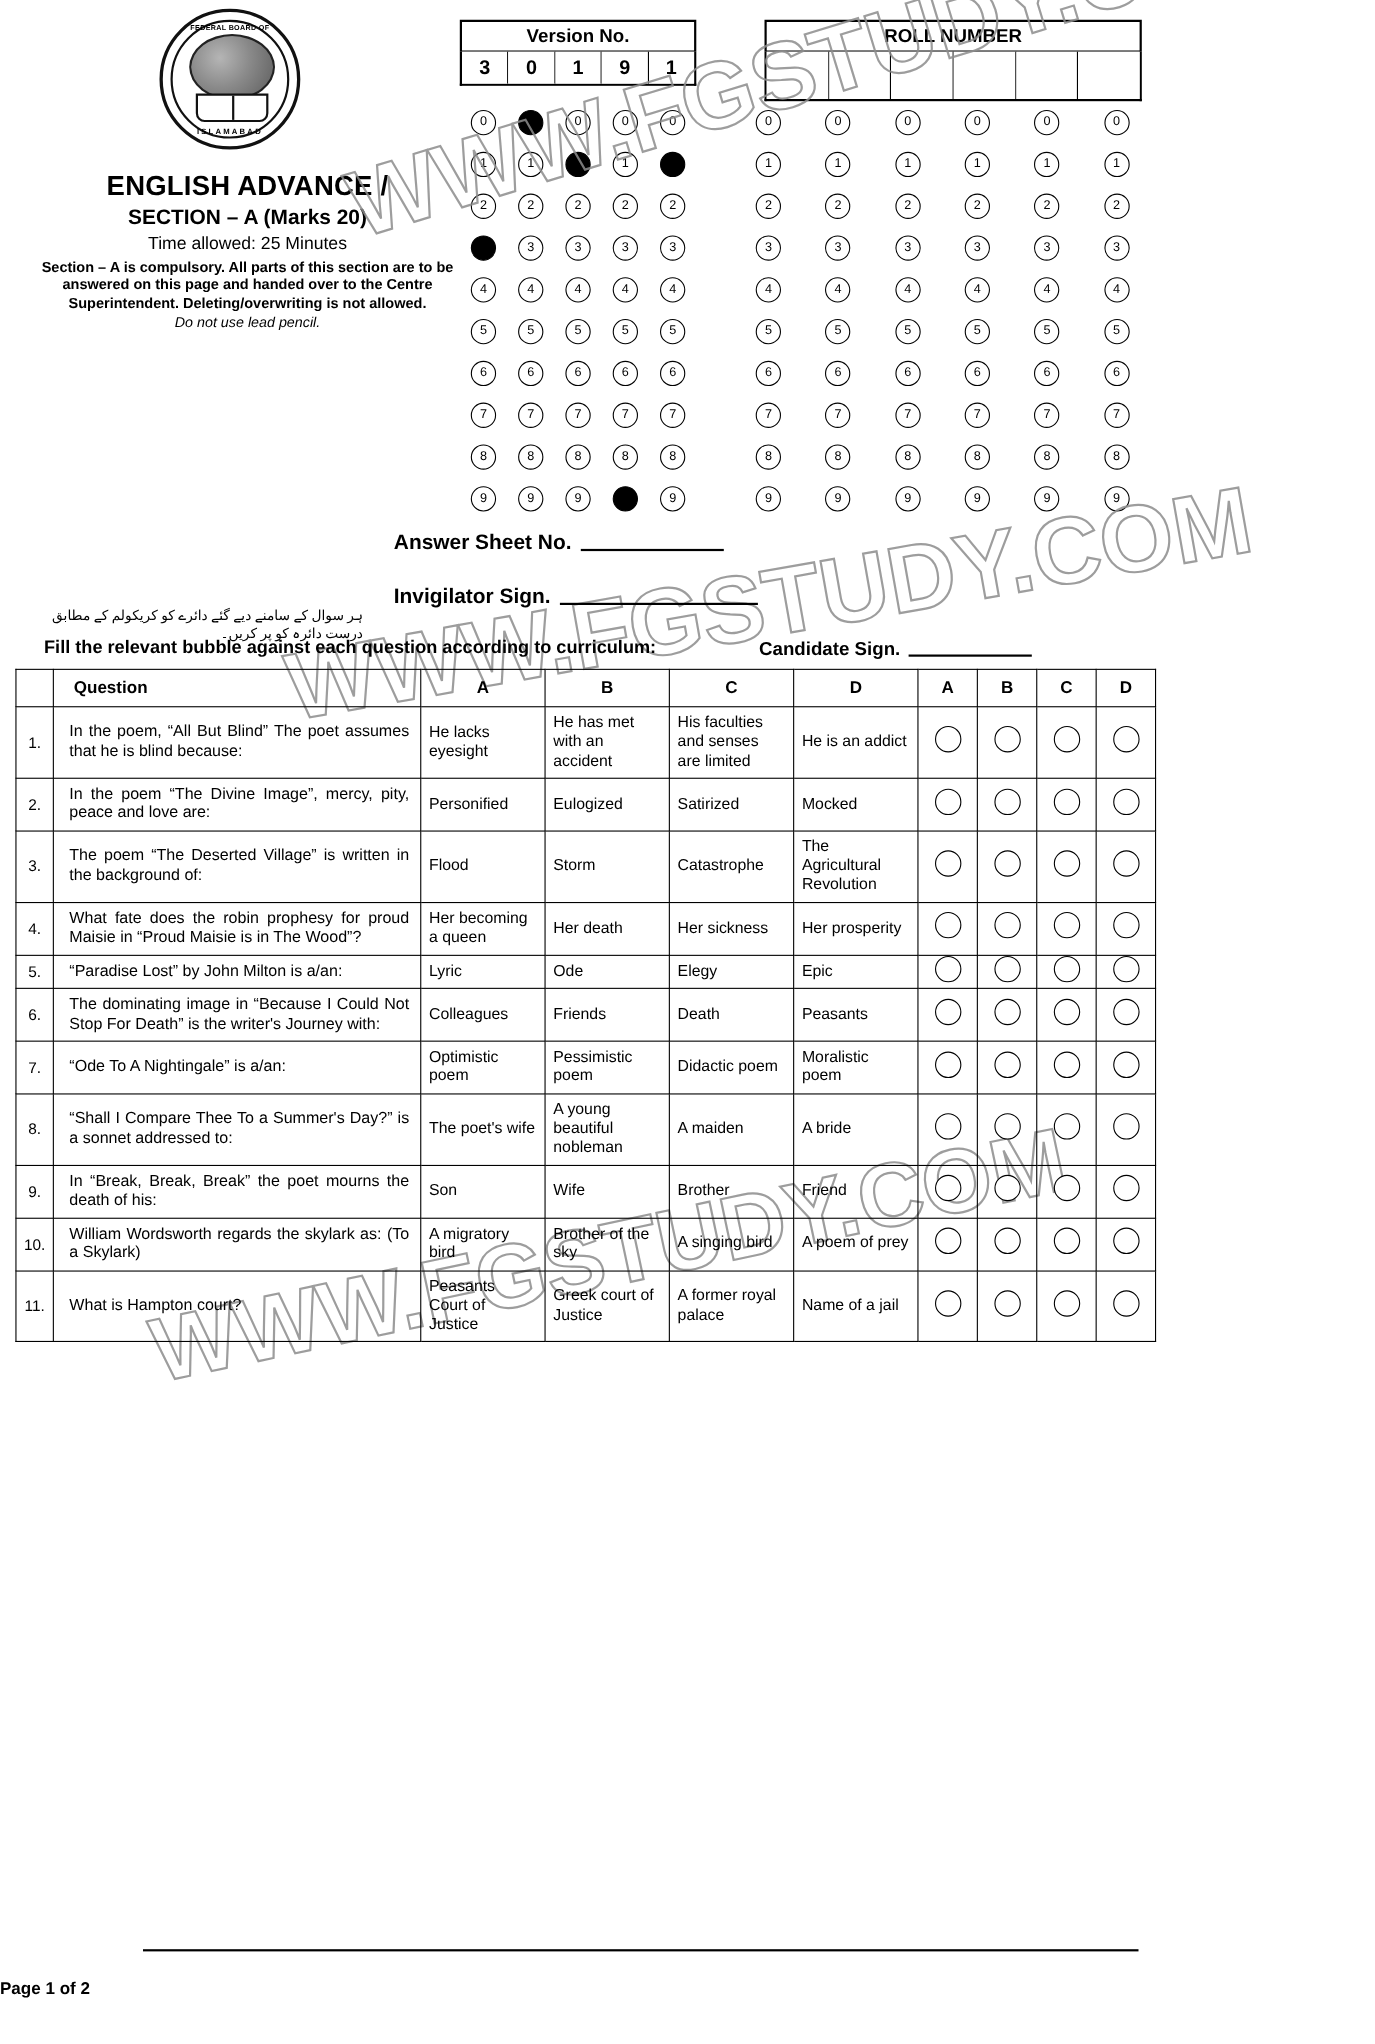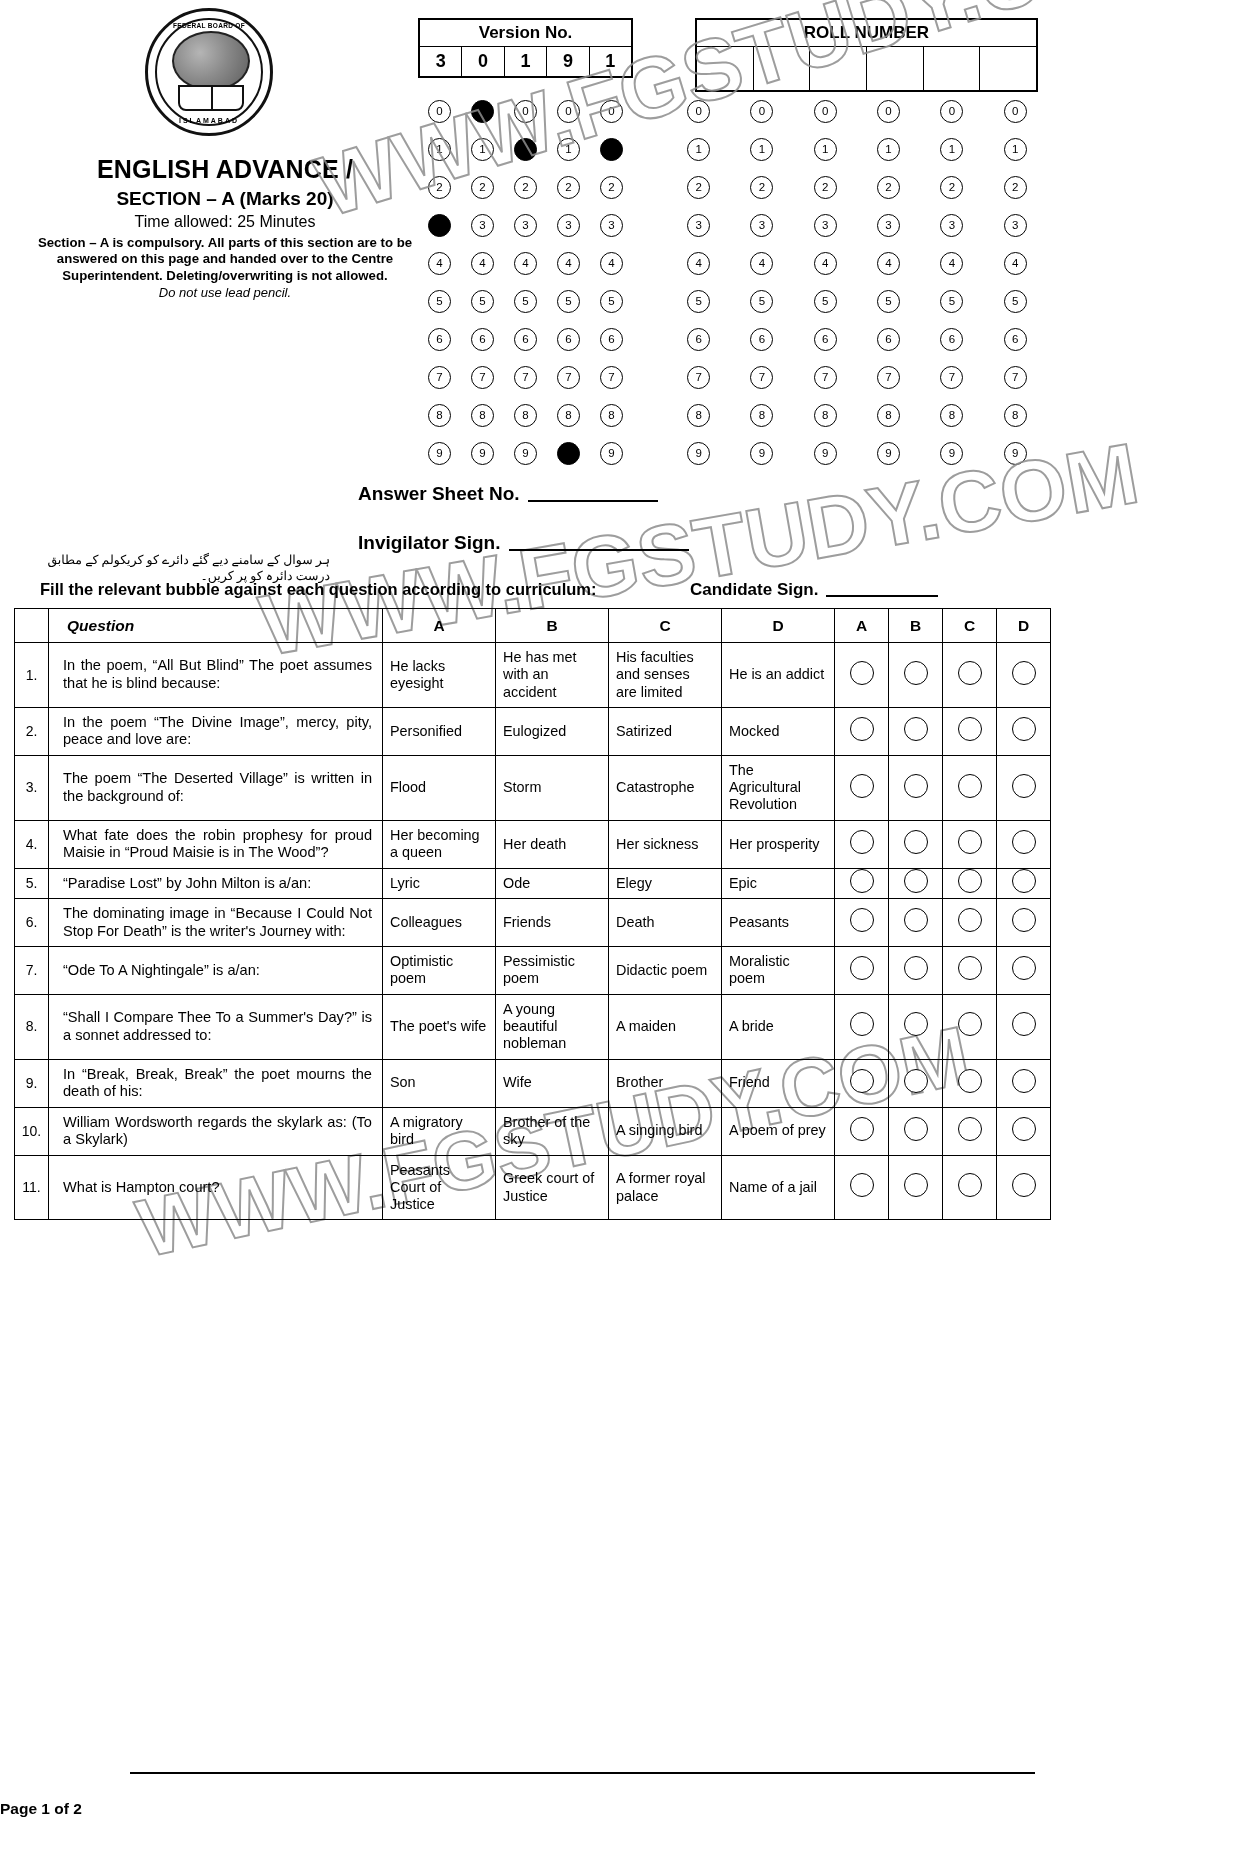--- a/index.html
+++ b/index.html
@@ -145,21 +145,21 @@
   table.qt th, table.qt td {
     border:1px solid #000; vertical-align:middle; background:transparent;
   }
   .c-num  { width:34px; }
   .c-q    { width:334px; }
   .c-opt  { width:113px; }
   .c-bub  { width:54px; }
 
   thead th { height:34px; font-size:15.5px; font-weight:bold; }
   thead th.h-num { border-right:1px solid #000; }
-  thead th.h-q   { text-align:left; padding-left:18px;font-style:italic; }
+  thead th.h-q   { text-align:left; padding-left:18px; }
   thead th.h-opt, thead th.h-bubhdr { text-align:center; }
 
   tbody td { padding:6px 7px; font-size:14.6px; line-height:1.2; }
   td.num { text-align:center; font-size:14px; padding:0 2px; }
   td.qtext { text-align:justify; text-align-last:left; padding:6px 10px 6px 14px; }
   td.opt { font-size:14.4px; }
   td.bubcell { text-align:center; padding:0; }
   .answer-bubble {
     display:inline-block; width:24px; height:24px;
     border:1.8px solid #000; border-radius:50%; background:#fff;

